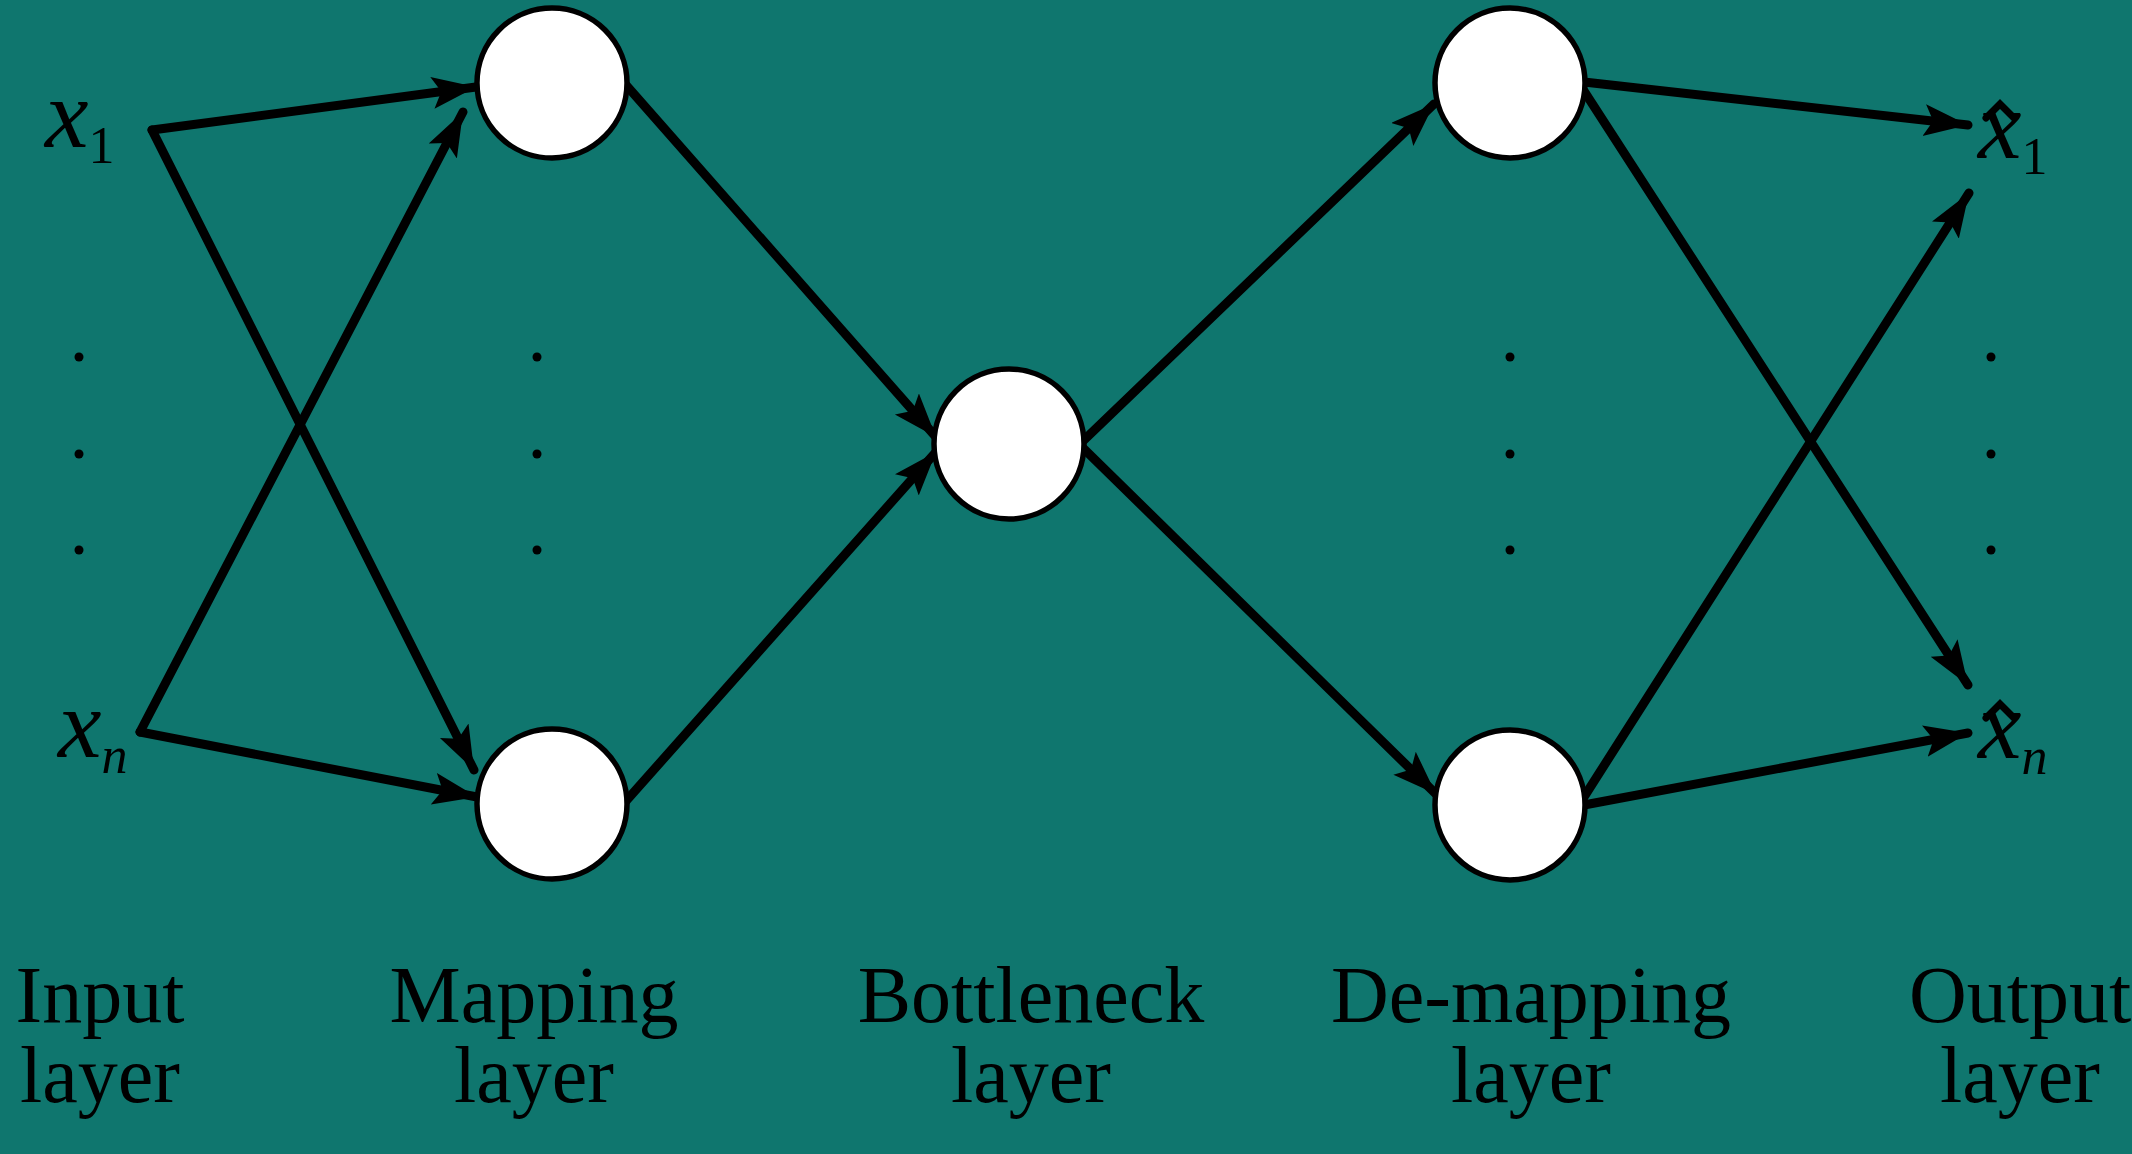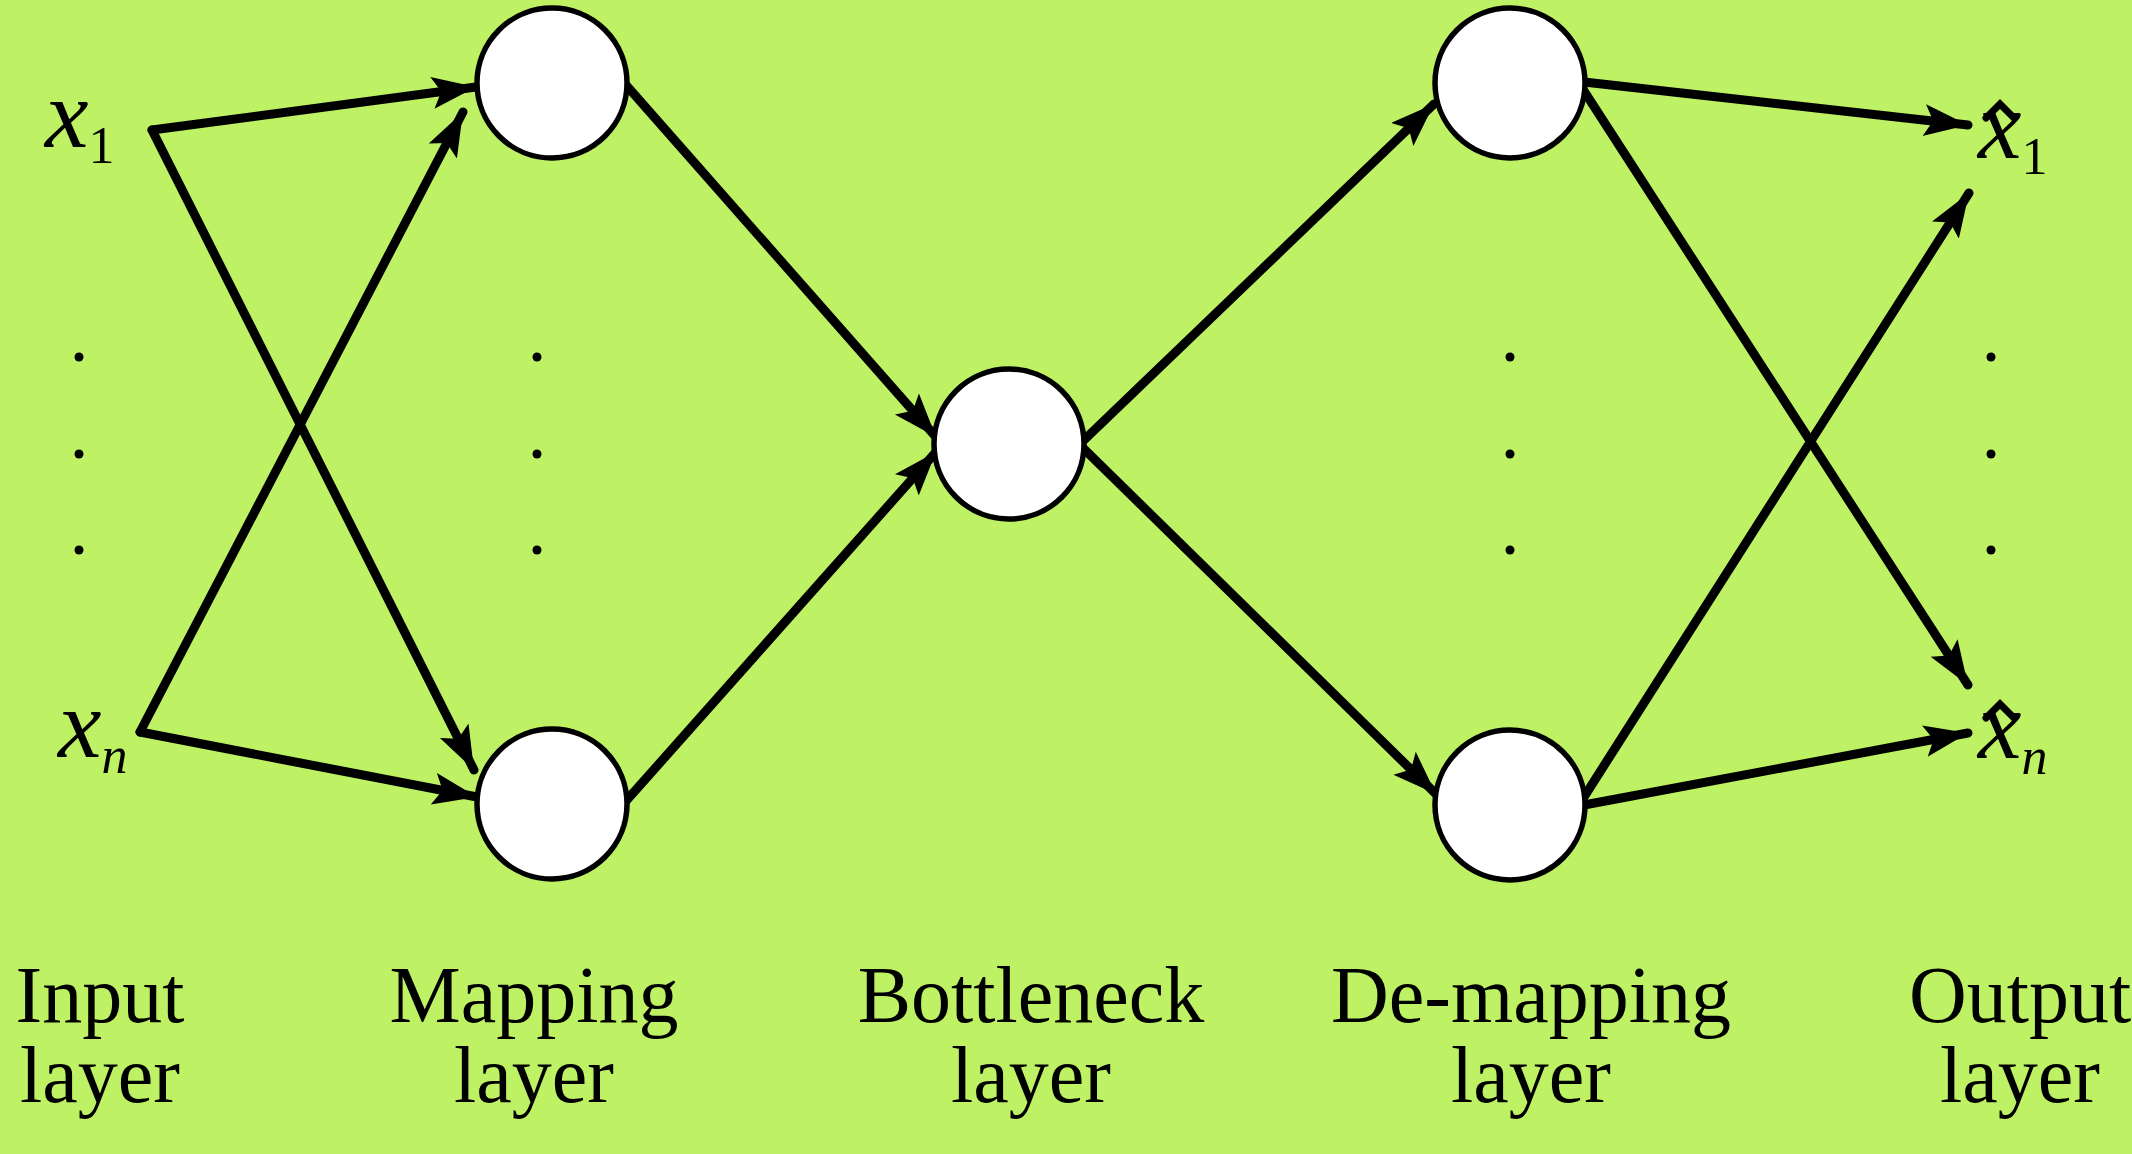--- a/index.html
+++ b/index.html
@@ -4,21 +4,21 @@
 <style>
   html, body {
     margin: 0;
     padding: 0;
     background: #ffffff;
   }
   .stage {
     position: relative;
     width: 2132px;
     height: 1154px;
-    background: #bef264;
+    background: #0f766e;
     overflow: hidden;
   }
   svg { display: block; }
   .edge {
     stroke: #000000;
     stroke-width: 9;
     stroke-linecap: round;
     fill: none;
   }
   .neuron {

